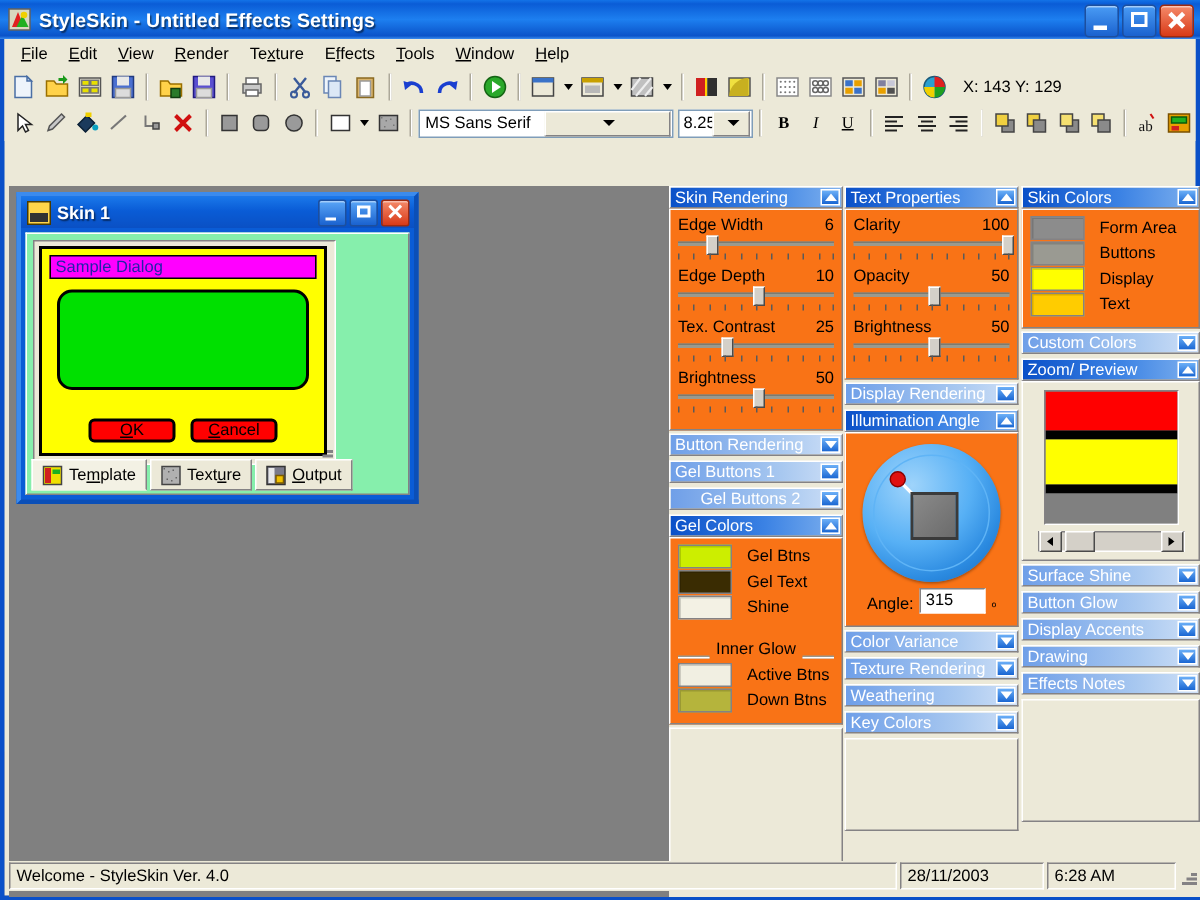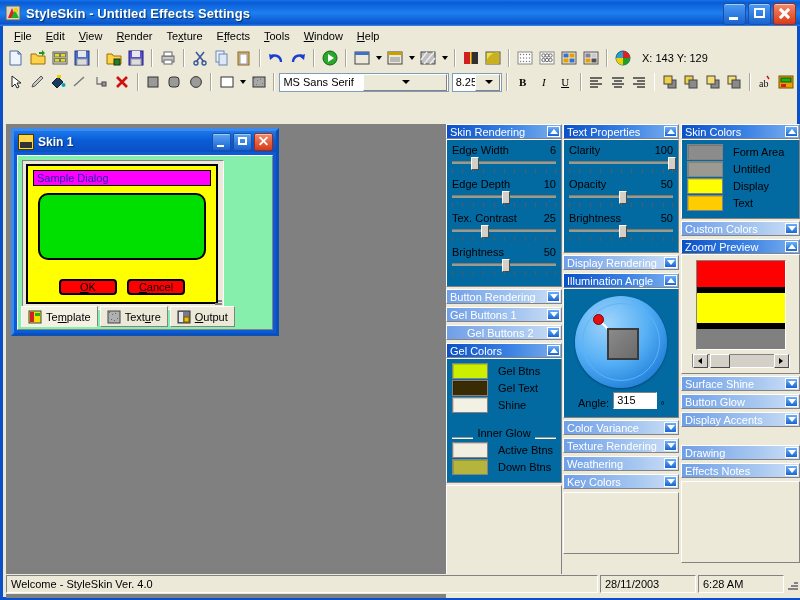--- a/index.html
+++ b/index.html
@@ -119,21 +119,21 @@
     display:flex;align-items:center;color:#fff;font-size:11px;padding-left:3px;
     border:1px solid #fff;border-right-color:#848284;border-bottom-color:#848284;box-sizing:border-box;
     position:relative;}
   .rollup-hdr.light{background:linear-gradient(90deg,#6f9fe8 0%,#a8c8f0 65%,#cfe0f7 100%);}
   .rollup-hdr .hbtn{position:absolute;right:1px;top:1px;width:13px;height:11px;
     background:linear-gradient(#6cb0f8,#1a66d2);border:1px solid #fff;box-sizing:border-box;
     display:flex;align-items:center;justify-content:center;}
   .rollup-hdr .hbtn i{width:0;height:0;border-left:4px solid transparent;border-right:4px solid transparent;}
   .hbtn i.up{border-bottom:5px solid #fff;}
   .hbtn i.dn{border-top:5px solid #fff;}
-  .rollup-body{background:#0369a1;border:1px solid;border-color:#fff #848284 #848284 #fff;
+  .rollup-body{background:#f97316;border:1px solid;border-color:#fff #848284 #848284 #fff;
     padding:4px 5px 6px 5px;box-sizing:border-box;}
 
   
   .srow{margin-bottom:3px;}
   .slabel{display:flex;justify-content:space-between;font-size:11px;color:#000;margin-bottom:1px;}
   .strack{position:relative;height:11px;}
   .strack .line{position:absolute;left:0;right:0;top:4px;height:2px;background:#9b9a8e;
     border-top:1px solid #7c7b70;}
   .sthumb{position:absolute;top:0;width:6px;height:11px;background:#d4d0c8;
     border:1px solid;border-color:#fff #4a4a4a #4a4a4a #fff;}
@@ -1008,21 +1008,21 @@
                 <i class="up"></i>
               </span>
         </div>
         <div class="rollup-body">
           <div class="crow">
             <span class="cbox" style="background:#8c8c8c"></span>
             <span class="clab">Form Area</span>
           </div>
           <div class="crow">
             <span class="cbox" style="background:#9a9a92"></span>
-            <span class="clab">Untitled</span>
+            <span class="clab">Buttons</span>
           </div>
           <div class="crow">
             <span class="cbox" style="background:#ffff00"></span>
             <span class="clab">Display</span>
           </div>
           <div class="crow">
             <span class="cbox" style="background:#ffcc00"></span>
             <span class="clab">Text</span>
           </div>
         </div>
@@ -1067,21 +1067,21 @@
         <span class="hbtn">
               <i class="dn"></i>
             </span>
       </div>
       <div class="rollup-hdr light" style="margin-bottom:3px;">
         <span>Button Glow</span>
         <span class="hbtn">
               <i class="dn"></i>
             </span>
       </div>
-      <div class="rollup-hdr light" style="margin-bottom:18px;">
+      <div class="rollup-hdr light" style="margin-bottom:3px;">
         <span>Display Accents</span>
         <span class="hbtn">
               <i class="dn"></i>
             </span>
       </div>
       <div class="rollup-hdr light" style="margin-bottom:3px;">
         <span>Drawing</span>
         <span class="hbtn">
               <i class="dn"></i>
             </span>

